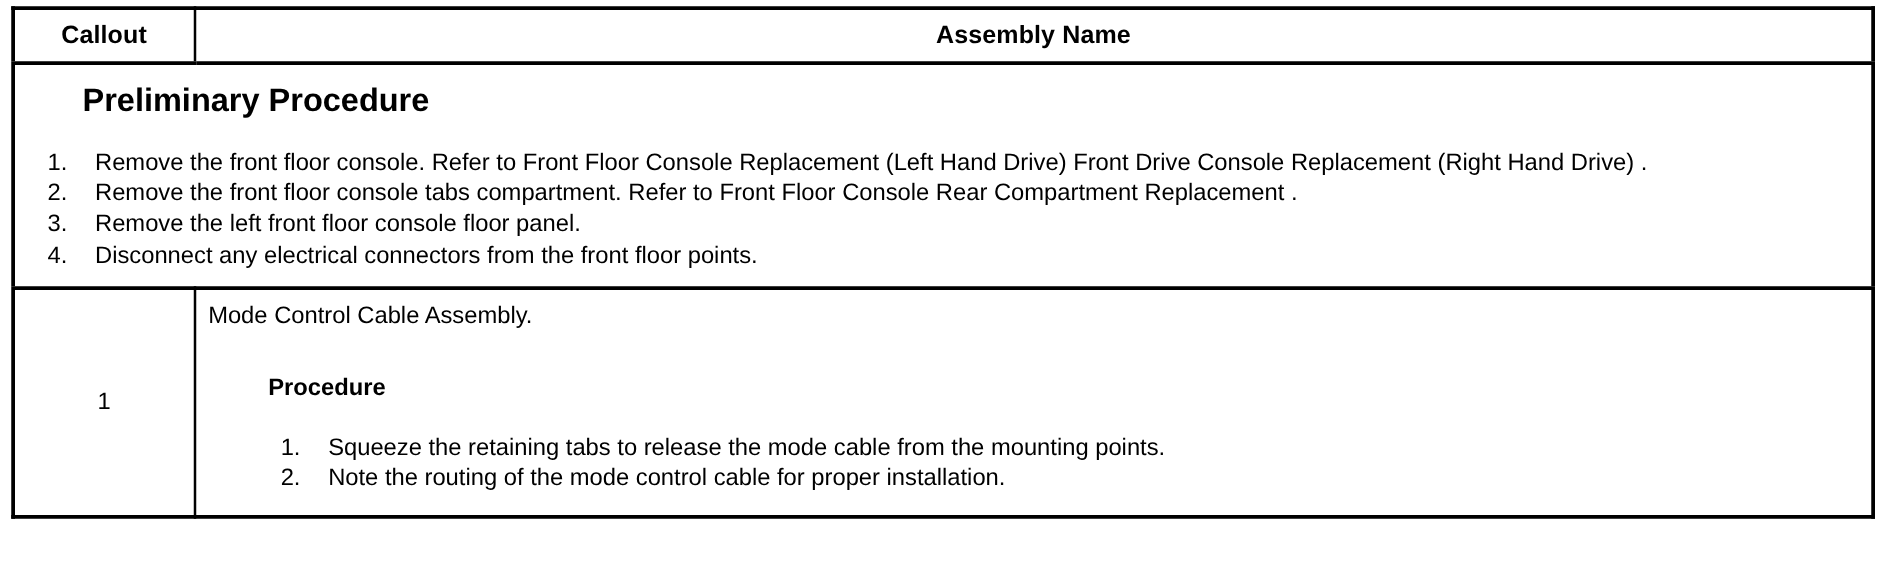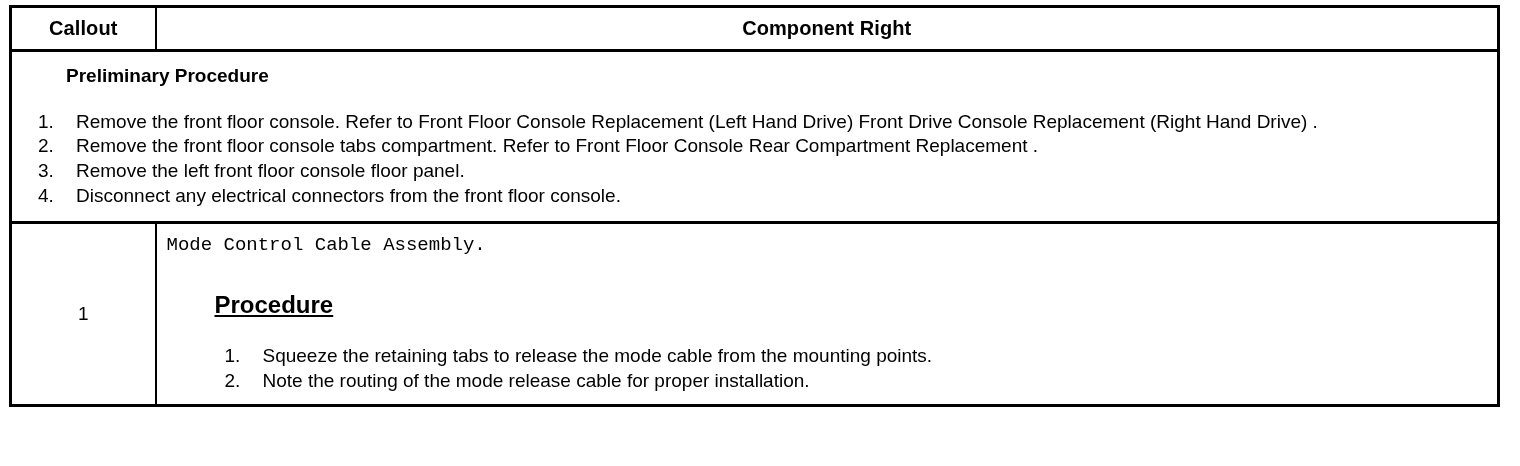--- a/index.html
+++ b/index.html
@@ -60,21 +60,21 @@
     border-right: 2px solid #000;
   }
 
   
   .prelim-row > td {
     border-bottom: 3px solid #000;
     padding: 12px 10px 12px 12px;
   }
   .prelim-title {
     font-weight: bold;
-    font-size: 19px;
+    font-size: 26px;
     margin: 0 0 2px 42px;
     line-height: 1.25;
   }
   .olist {
     list-style: none;
     margin: 0;
     padding: 0;
   }
   .olist > li {
     position: relative;
@@ -106,28 +106,26 @@
     font-size: 19px;
     height: 180px;
   }
   .detail-body {
     padding: 9px 10px 7px 10px;
   }
   .detail-lead {
     font-size: 19px;
     line-height: 1.3;
     margin: 0;
-    font-family: Liberation Mono, monospace;
   }
   .detail-proc-title {
     font-weight: bold;
-    font-size: 24px;
+    font-size: 19px;
     line-height: 1.25;
     margin: 33px 0 0 48px;
-    text-decoration: underline;
   }
   .detail-list {
     margin-top: 24px;
   }
   .detail-list > li {
     padding-left: 96px;
   }
   .detail-list > li > .marker {
     left: 58px;
   }
@@ -139,21 +137,21 @@
 
   <table class="spec-table">
     <colgroup>
       <col class="col-callout">
       <col class="col-name">
     </colgroup>
 
     <thead>
       <tr class="hdr-row">
         <th class="col-callout">Callout</th>
-        <th class="col-name">Component Right</th>
+        <th class="col-name">Assembly Name</th>
       </tr>
     </thead>
 
     <tbody>
 
       <tr class="prelim-row">
         <td colspan="2">
           <div class="prelim-title">Preliminary Procedure</div>
 
           <ol class="olist prelim-list">
@@ -164,42 +162,42 @@
             <li>
               <span class="marker">2.</span>
               <span>Remove the front floor console tabs compartment. Refer to Front Floor Console Rear Compartment Replacement .</span>
             </li>
             <li>
               <span class="marker">3.</span>
               <span>Remove the left front floor console floor panel.</span>
             </li>
             <li>
               <span class="marker">4.</span>
-              <span>Disconnect any electrical connectors from the front floor console.</span>
+              <span>Disconnect any electrical connectors from the front floor points.</span>
             </li>
           </ol>
         </td>
       </tr>
 
       <tr class="detail-row">
         <td class="col-callout">1</td>
         <td class="col-name">
           <div class="detail-body">
             <p class="detail-lead">Mode Control Cable Assembly.</p>
 
             <div class="detail-proc-title">Procedure</div>
 
             <ol class="olist detail-list">
               <li>
                 <span class="marker">1.</span>
                 <span>Squeeze the retaining tabs to release the mode cable from the mounting points.</span>
               </li>
               <li>
                 <span class="marker">2.</span>
-                <span>Note the routing of the mode release cable for proper installation.</span>
+                <span>Note the routing of the mode control cable for proper installation.</span>
               </li>
             </ol>
           </div>
         </td>
       </tr>
     </tbody>
   </table>
 
 </div>
 

